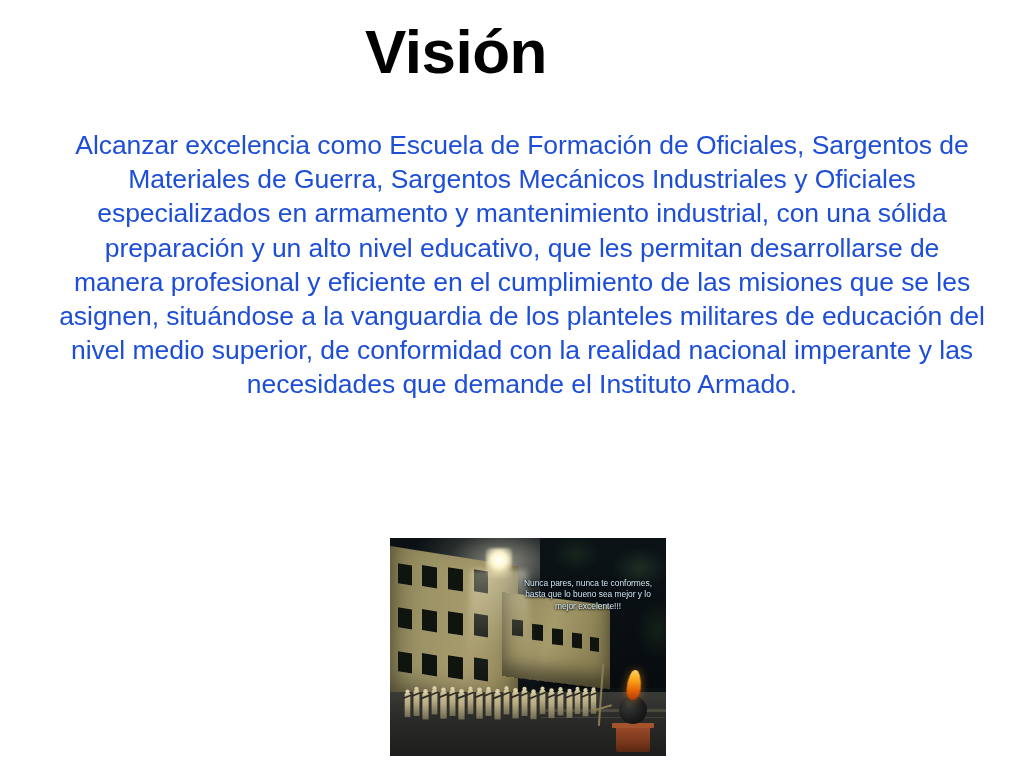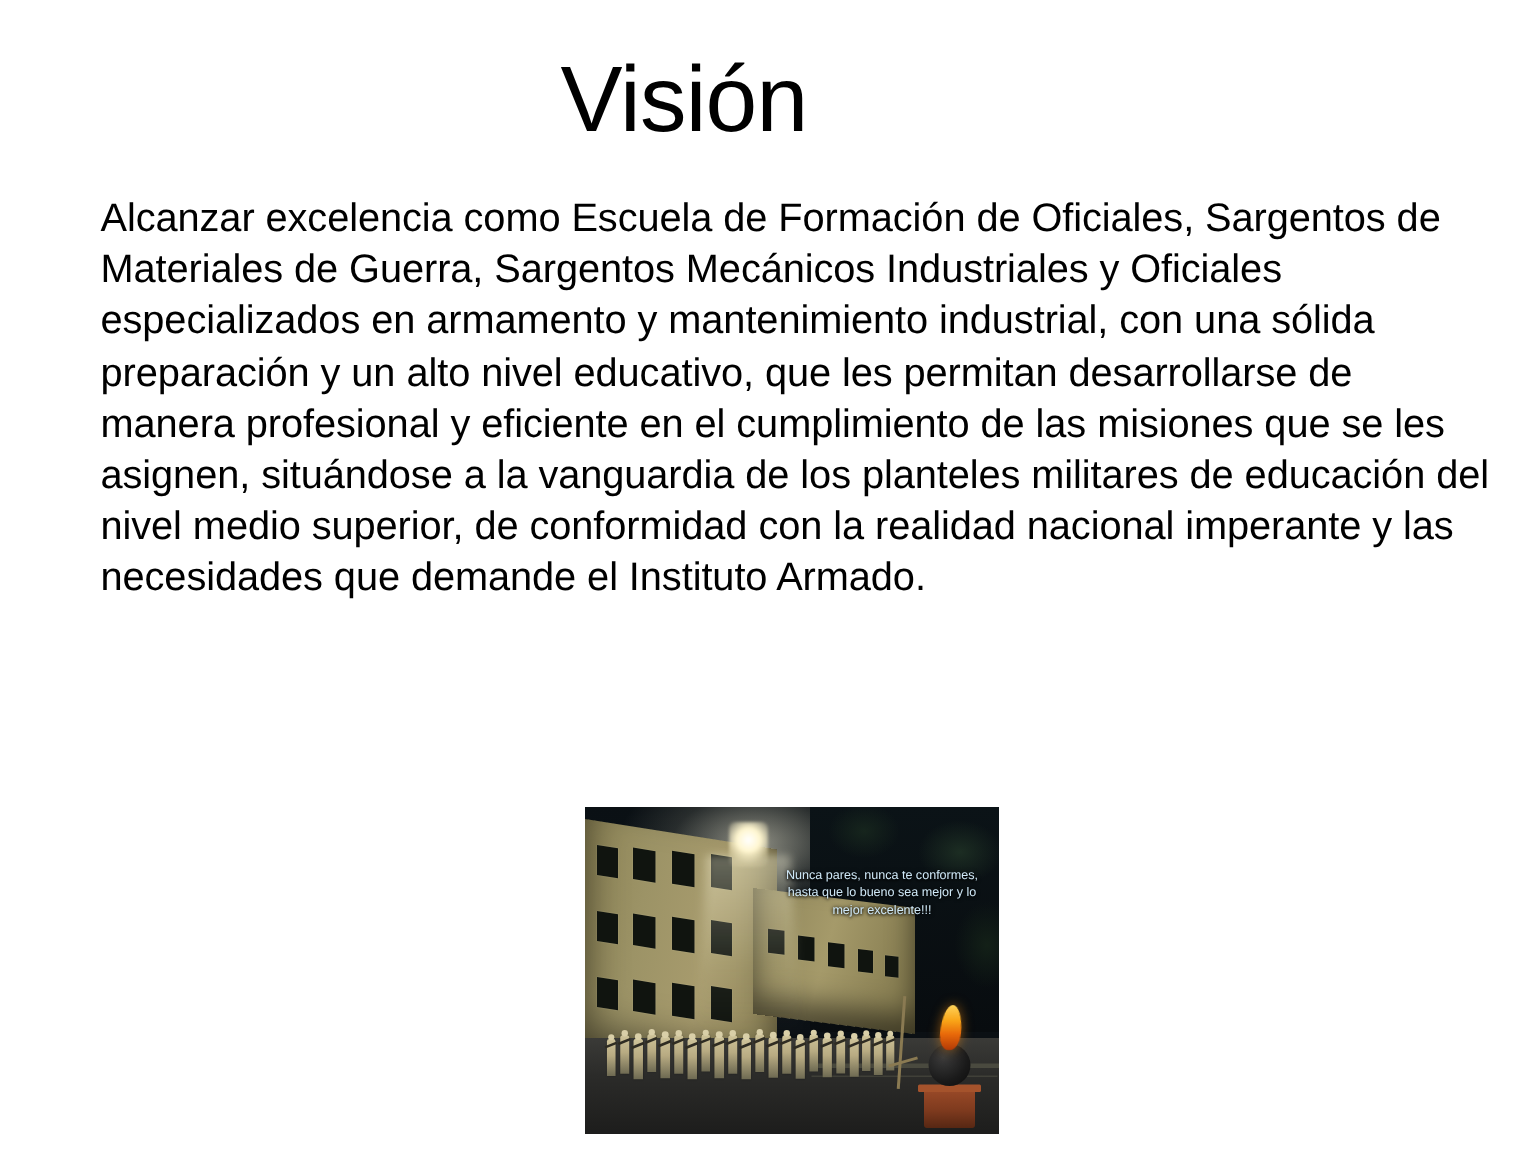--- a/index.html
+++ b/index.html
@@ -23,38 +23,37 @@
   }
 
   
   .slide-title {
     position: absolute;
     top: 18px;
     left: 0;
     width: 912px;
     text-align: center;
     font-size: 62px;
-    font-weight: normal;
+    font-weight: bold;
     color: #000000;
     letter-spacing: -0.5px;
     line-height: 1.1;
     white-space: nowrap;
-    margin-top: 15px;
   }
 
   
   .slide-body {
     position: absolute;
     top: 128px;
-    left: 67px;
+    left: 57px;
     width: 930px;
     font-size: 26.5px;
     line-height: 34.2px;
-    color: #000000;
-    text-align: left;
+    color: #1d4ed8;
+    text-align: center;
     letter-spacing: -0.05px;
   }
 
   
   .photo-frame {
     position: absolute;
     left: 390px;
     top: 538px;
     width: 276px;
     height: 218px;

